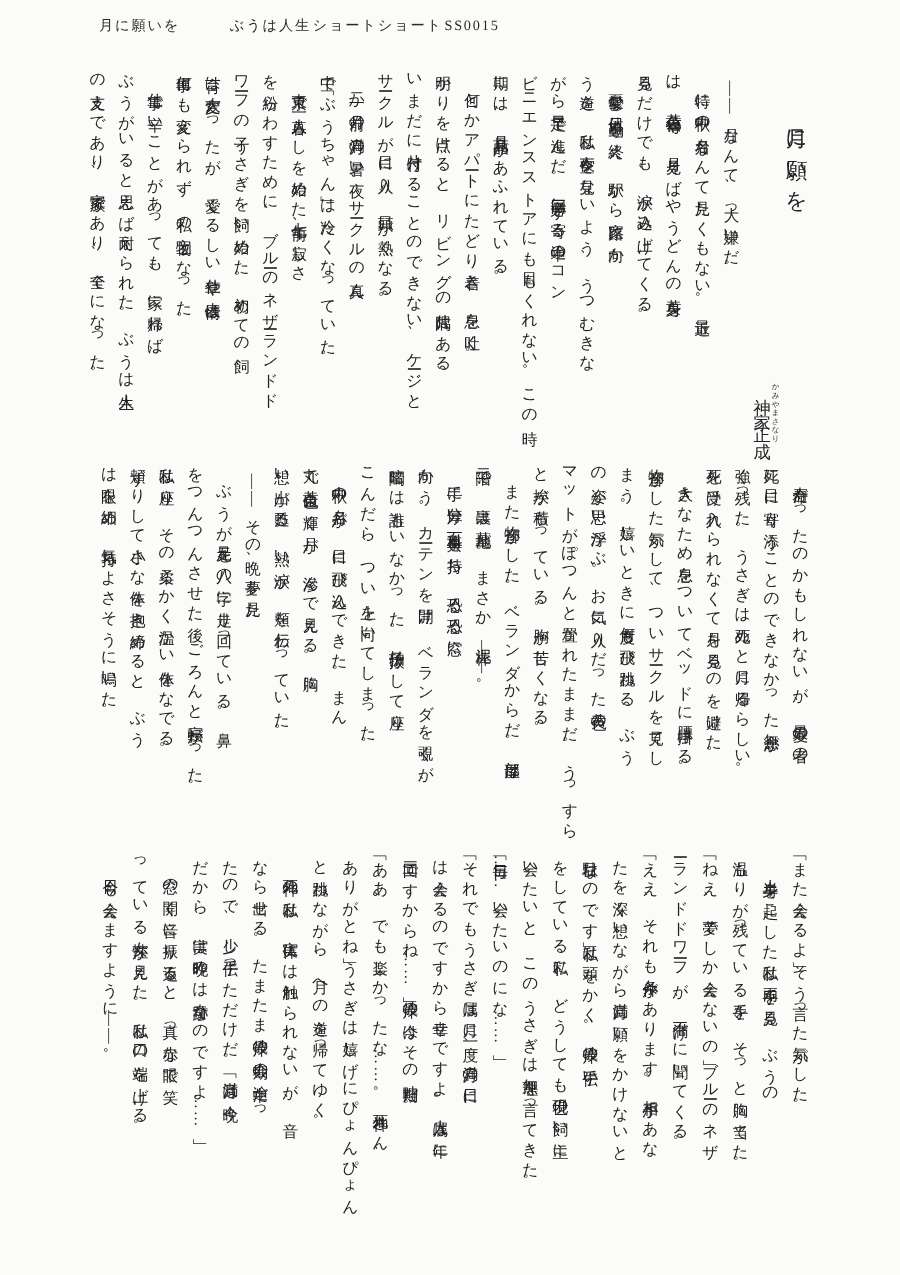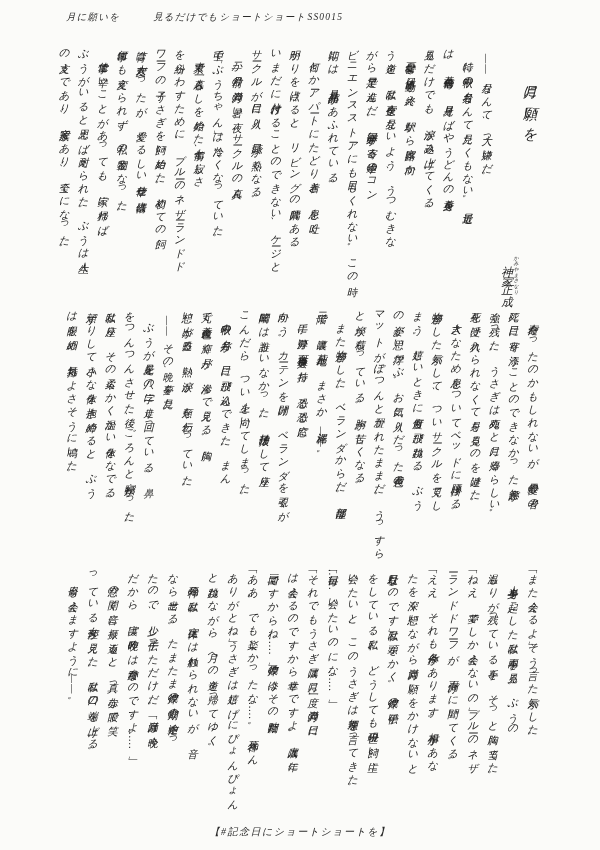--- a/index.html
+++ b/index.html
@@ -4,21 +4,21 @@
 <style>
   html, body { margin: 0; padding: 0; }
   body {
     width: 600px; height: 850px;
     background: #fbfbf9;
     color: #222;
     font-family: "Liberation Serif", "DejaVu Serif", serif;
     position: relative;
     overflow: hidden;
   }
-  .page { position: absolute; inset: 0; font-style: italic; }
+  .page { position: absolute; inset: 0; }
 
   
   .page-header {
     position: absolute; top: 11px; left: 66px;
     font-size: 9.5px; letter-spacing: 1.2px;
     display: flex; align-items: baseline;
     color: #2a2a2a;
     white-space: nowrap;
   }
   .page-header span + span { margin-left: 1px; }
@@ -68,36 +68,35 @@
     color: #2a2a2a;
   }
 </style>
 </head>
 <body>
 
 <div class="page">
 
   <div class="page-header">
     <span>月に願いを</span>
-    <span>見るだけでも</span>
+    <span>ぶうは人生</span>
     <span>ショートショート</span>
     <span>SS0015</span>
   </div>
 
   <section class="band" id="band1">
     <h1 class="story-title">月に願いを</h1>
     <p class="author-line">
       <ruby><span>神家正成</span><rt>かみやまさなり</rt></ruby>
     </p>
     <div style="display:contents"><p class="vline">　——月なんて、大っ嫌いだ。</p><p class="vline">　特に中秋の名月なんて見たくもない。最近</p><p class="vline">は、黄色信号や、月見そばやうどんの黄身を</p><p class="vline">見るだけでも、涙が込み上げてくる。</p><p class="vline">　憂鬱な休日出勤を終え、駅から家路に向か</p><p class="vline">う道を、私は夜空を見ないよう、うつむきな</p><p class="vline">がら早足で進んだ。毎回必ず寄る途中のコン</p><p class="vline">ビニエンスストアにも目もくれない。この時</p><p class="vline">期には、月見商品があふれている。</p><p class="vline">　何とかアパートにたどり着き、息を吐く。</p><p class="vline">明かりを点けると、リビングの片隅にある、</p><p class="vline">いまだに片付けることのできない、ケージと</p><p class="vline">サークルが目に入り、目頭が熱くなる。</p><p class="vline">　二か月前の満月の暑い夜、サークルの真ん</p><p class="vline">中で「ぶうちゃん」は冷たくなっていた。</p><p class="vline">　東京で一人暮らしを始めた七年前、寂しさ</p><p class="vline">を紛らわすために、ブルーのネザーランドド</p><p class="vline">ワーフの子うさぎを飼い始めた。初めての飼</p><p class="vline">育は大変だったが、愛くるしい仕草や表情は、</p><p class="vline">何事にも変えられず、私の宝物となった。</p><p class="vline">　仕事で辛いことがあっても、家に帰れば、</p><p class="vline">ぶうがいると思えば耐えられた。ぶうは人生</p><p class="vline">の支えであり、家族であり、全てになった。</p></div>
   </section>
 
   <section class="band" id="band2">
     <div style="display:contents"><p class="vline">　寿命だったのかもしれないが、最愛の者の</p><p class="vline">死に目に寄り添うことのできなかった無念が、</p><p class="vline">強く残った。うさぎは死ぬと月に帰るらしい。</p><p class="vline">死を受け入れられなくて月を見るのを避けた。</p><p class="vline">　大きなため息をついてベッドに腰掛ける。</p><p class="vline">物音がした気がして、ついサークルを見てし</p><p class="vline">まう。嬉しいときに何度も飛び跳ねる、ぶう</p><p class="vline">の姿が思い浮かぶ。お気に入りだった黄色の</p><p class="vline">マットがぽつんと置かれたままだ。うっすら</p><p class="vline">と埃が積もっている。胸が苦しくなる。</p><p class="vline">　また物音がした。ベランダからだ。部屋は</p><p class="vline">二階で、裏は墓地だ。まさか、泥棒——。</p><p class="vline">　手に分厚い百科事典を持ち、恐る恐る窓に</p><p class="vline">向かう。カーテンを開け、ベランダを覗くが、</p><p class="vline">暗闇には誰もいなかった。拍子抜けして座り</p><p class="vline">こんだら、つい上を向いてしまった。</p><p class="vline">　中秋の名月が、目に飛び込んできた。まん</p><p class="vline">丸で黄金色に輝く月が、滲んで見える。胸に</p><p class="vline">想い出が甦る。熱い涙が、頬を伝わっていた。</p><p class="vline">　——その晩、夢を見た。</p><p class="vline">　ぶうが足元を八の字に走り回っている。鼻</p><p class="vline">をつんつんさせた後、ごろんと寝転がった。</p><p class="vline">私は座り、その柔らかく温かい体をなでる。</p><p class="vline">頬ずりして小さな体を抱き締めると、ぶう</p><p class="vline">は眼を細め、気持ちよさそうに鳴いた。</p></div>
   </section>
 
   <section class="band" id="band3">
     <div style="display:contents"><p class="vline">「また会えるよ」そう言った気がした。</p><p class="vline">　上半身を起こした私は両手を見る。ぶうの</p><p class="vline">温もりが残っている手を、そっと胸に当てた。</p><p class="vline">「ねえ、夢でしか会えないの」ブルーのネザ</p><p class="vline">ーランドドワーフが、不満げに聞いてくる。</p><p class="vline">「ええ、それも条件があります。相手があな</p><p class="vline">たを深く想いながら満月に願いをかけないと</p><p class="vline">駄目なのです」私は頭をかく。彼岸の手伝い</p><p class="vline">をしている私に、どうしても現世の飼い主に</p><p class="vline">会いたいと、このうさぎは無理を言ってきた。</p><p class="vline">「毎日……会いたいのにな……」</p><p class="vline">「それでもうさぎ属は月に一度、満月の日に</p><p class="vline">は会えるのですから幸せですよ。人属は年に</p><p class="vline">三回ですからね……」彼岸の今はその時期だ。</p><p class="vline">「ああ、でも楽しかったな……。死神さん、</p><p class="vline">ありがとね」うさぎは嬉しげにぴょんぴょん</p><p class="vline">と跳ねながら、月への道を帰ってゆく。</p><p class="vline">　死神の私は、実体には触れられないが、音</p><p class="vline">なら出せる。たまたま彼岸の会期の途中だっ</p><p class="vline">たので、少し手伝っただけだ。「満月は今晩</p><p class="vline">だから、実は昨晩のは奇跡なのですよ……」</p><p class="vline">　窓の開く音に振り返ると、真っ赤な眼で笑</p><p class="vline">っている女性が見えた。私は口の端を上げる。</p><p class="vline">　今日も会えますように——。</p></div>
   </section>
 
-  <div class="page-footer">【#記念日にショートショートを】</div>
 
 </div>
 
 </body></html>

